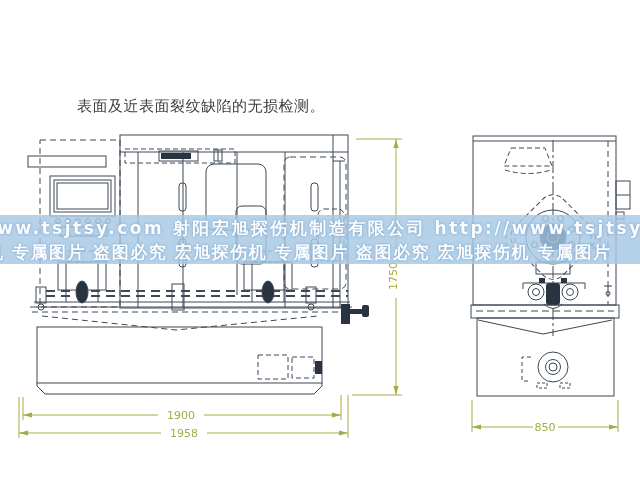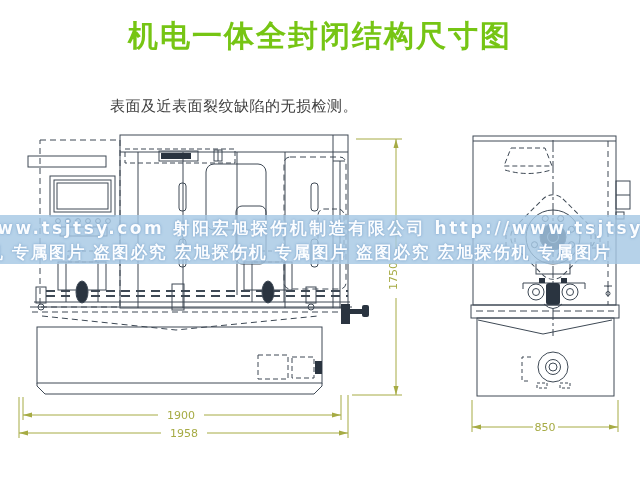--- a/index.html
+++ b/index.html
@@ -6,40 +6,39 @@
   #canvas{
     position:relative;width:640px;height:480px;background:#ffffff;overflow:hidden;
     font-family:"DejaVu Sans","Liberation Sans",sans-serif;
   }
   .title{
     position:absolute;top:16px;left:0;width:640px;text-align:center;
     font-size:30px;font-weight:bold;letter-spacing:2px;color:#76c514;
   }
   .desc{position:absolute;color:#3f3f3f;font-size:15px;letter-spacing:0.5px;white-space:nowrap;}
   .desc.l1{left:104px;top:76px;}
-  .desc.l2{left:77px;top:97px;margin-left:33px;}
+  .desc.l2{left:77px;top:97px;}
   #drawing{position:absolute;left:0;top:0;}
   .wm-band{
     position:absolute;left:0;top:215px;width:640px;height:49px;
     background:rgba(166,200,228,0.82);overflow:hidden;
   }
   .wm-row{
     position:absolute;white-space:nowrap;font-weight:bold;color:#fbfdff;
     text-shadow:0 0 3px rgba(125,165,205,0.95),0 0 1px rgba(125,165,205,0.9);
   }
   .wm-row.r1{left:-21px;top:2px;font-size:17px;letter-spacing:2.5px;}
   .wm-row.r2{left:-14px;top:26px;font-size:17px;letter-spacing:1.5px;}
   svg text.dim{font-family:"DejaVu Sans",sans-serif;font-size:11px;fill:#a6ab44;}
 </style>
 </head>
 <body>
 
 <div id="canvas">
 
-  <div class="title">机电一体全封闭结构尺寸图</div>
   <div class="desc l2">表面及近表面裂纹缺陷的无损检测。</div>
 
   <svg id="drawing" width="640" height="480" viewBox="0 0 640 480">
     <g stroke="#3e4955" stroke-width="1" fill="none">
 
       <g>
 
         <rect x="120" y="135" width="228" height="173"></rect>
         <rect x="40" y="140" width="80" height="167" stroke-dasharray="6,4"></rect>
         <line x1="120" y1="152" x2="348" y2="152"></line>

